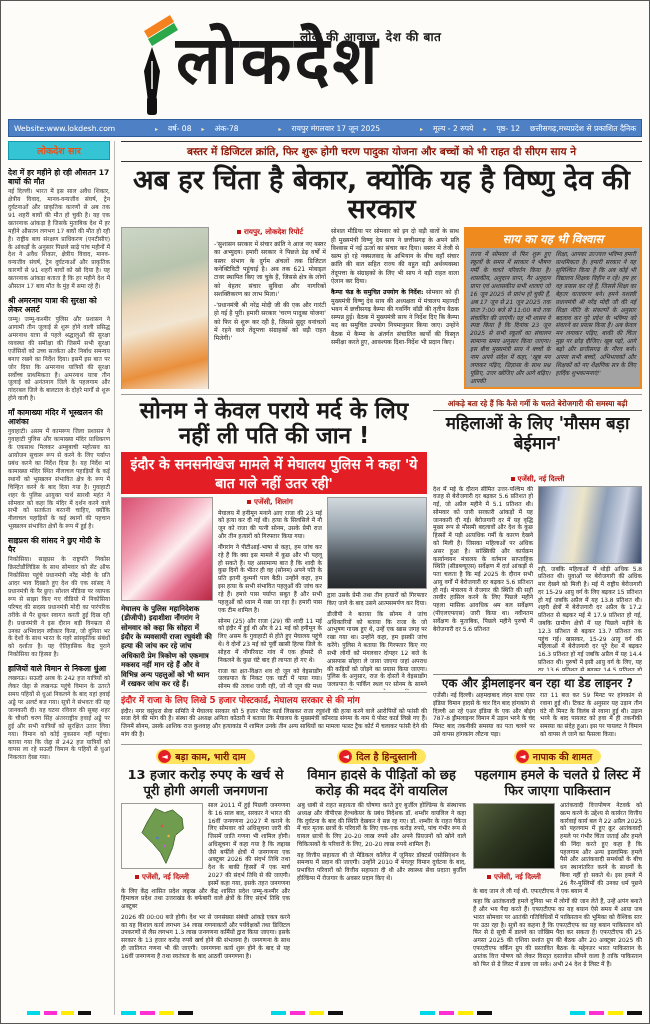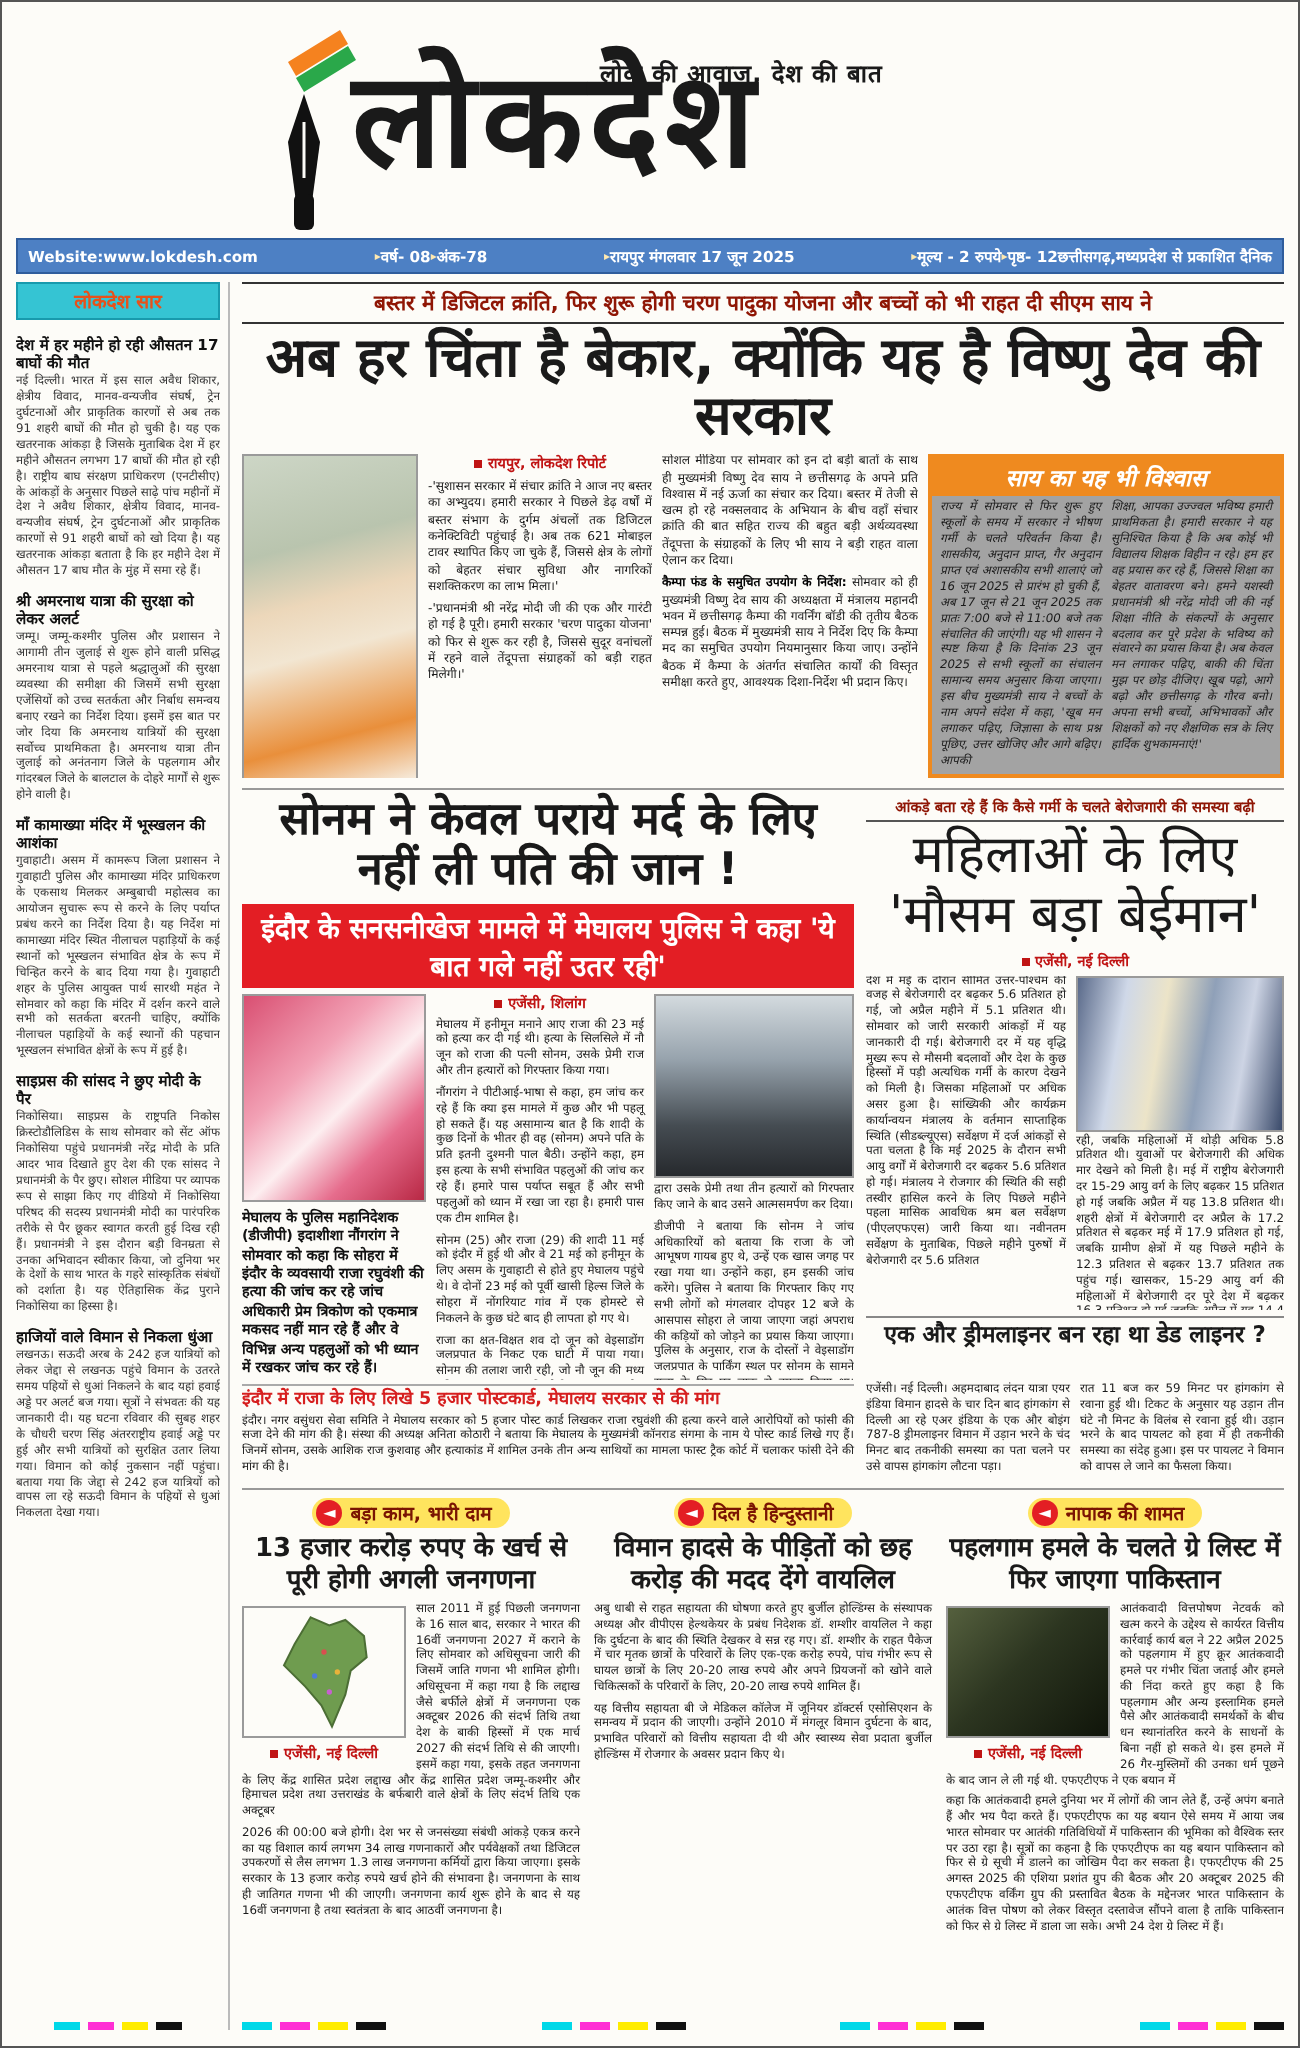--- a/index.html
+++ b/index.html
@@ -6,21 +6,21 @@
   .page{width:650px;height:1024px;background:#fdfcf8;box-sizing:border-box;border:1px solid #555;
         padding:6px 7px;font-family:"DejaVu Sans","Liberation Sans",sans-serif;color:#1a1a1a;
         overflow:hidden;position:relative;margin:0 auto;}
   
   .masthead{position:relative;height:112px;}
   .tagline{position:absolute;left:292px;top:21px;font-size:12px;font-weight:700;letter-spacing:.5px;}
   .logo{position:absolute;left:168px;top:20px;font-size:66px;font-weight:800;line-height:1;
         font-family:"DejaVu Serif","Liberation Serif",serif;letter-spacing:3px;}
   .pen{position:absolute;left:122px;top:2px;}
   .infobar{display:flex;align-items:center;background:#4d80c4;color:#fff;font-size:7.6px;
-           font-weight:700;padding:3px 5px;gap:0;white-space:nowrap;overflow:hidden;border:1px solid #2f5d9c;}
+           font-weight:400;padding:3px 5px;gap:10px;white-space:nowrap;overflow:hidden;border:1px solid #2f5d9c;}
   .infobar .sep{color:#ffe9b0;font-size:6px;}
   .infobar .grow{flex:1;}
   
   .content{display:flex;gap:6px;height:874px;margin-top:4px;}
   .sidebar{width:102px;flex:none;display:flex;flex-direction:column;overflow:hidden;border-right:1px solid #bbb;padding-right:4px;}
   .sidebar-title{background:#35c4d3;color:#e8511a;font-weight:800;text-align:center;font-size:9.5px;
                  padding:2px 0;border:1px solid #189aad;margin-bottom:3px;}
   .briefs{flex:1;overflow:hidden;}
   .brief h4{font-size:7.6px;margin:5px 0 2px;line-height:1.2;color:#111;}
   .brief p{font-size:5.9px;line-height:1.34;text-align:justify;margin:0;color:#333;}
@@ -54,27 +54,27 @@
   .s-col2{flex:1;min-width:0;font-size:5.9px;line-height:1.33;text-align:justify;}
   .s-col2 p{margin:0 0 3px;}
   .s-col3{width:100px;flex:none;font-size:5.9px;line-height:1.33;text-align:justify;}
   .sonam-photo{width:100%;height:92px;background:linear-gradient(180deg,#d3dade 0%,#97a3ad 35%,#454c52 72%,#26292d 100%);margin-bottom:3px;}
   .s-col3 p{margin:0 0 3px;}
   .postcard{border-top:1px solid #aaa;margin-top:2px;padding-top:2px;}
   .postcard h3{color:#d61f1f;font-size:8.8px;margin:0 0 2px;line-height:1.2;}
   .postcard p{font-size:5.9px;line-height:1.3;text-align:justify;margin:0;}
   .weather{flex:1;min-width:0;display:flex;flex-direction:column;}
   .weather-kicker{color:#8f1605;font-weight:800;font-size:7.4px;text-align:center;border-bottom:1px solid #555;padding:0 0 2px;}
-  .weather-headline{font-size:26px;font-weight:400;text-align:center;line-height:1.12;margin:3px 0 2px;}
+  .weather-headline{font-size:17px;font-weight:700;text-align:center;line-height:1.12;margin:3px 0 20px;}
   .weather-body{display:flex;gap:5px;font-size:5.9px;line-height:1.32;text-align:justify;flex:1;overflow:hidden;}
   .w-col1{flex:1;min-width:0;}
   .w-col2{width:104px;flex:none;}
   .crowd-photo{width:100%;height:78px;background:linear-gradient(100deg,#5a6a8a 0%,#cfd8e8 22%,#ece4c8 40%,#8fa0b8 60%,#cdd4e4 78%,#3a4a6a 100%);margin-bottom:2px;}
   .dream{border-top:1px solid #888;margin-top:3px;padding-top:2px;}
-  .dream h3{font-size:11.5px;font-weight:800;text-align:center;margin:0 0 18px;line-height:1.15;}
+  .dream h3{font-size:11.5px;font-weight:800;text-align:center;margin:0 0 2px;line-height:1.15;}
   .dream-cols{display:flex;gap:5px;font-size:5.9px;line-height:1.3;text-align:justify;}
   .dream-cols div{flex:1;min-width:0;}
   
   .bottom-row{display:flex;gap:7px;margin-top:6px;height:268px;overflow:hidden;border-top:1px solid #999;padding-top:4px;}
   .story{flex:1;min-width:0;}
   .badge{display:flex;align-items:center;gap:4px;background:#ffe45e;border-radius:10px;
          padding:1px 9px 1px 2px;width:fit-content;margin:0 auto 3px;font-weight:800;color:#7a1402;font-size:9.5px;}
   .badge .circ{width:13px;height:13px;border-radius:50%;background:#e31e24;color:#fff;display:flex;
                align-items:center;justify-content:center;font-size:8px;flex:none;}
   .story h2{font-size:13px;font-weight:800;text-align:center;line-height:1.18;margin:1px 0 4px;}

